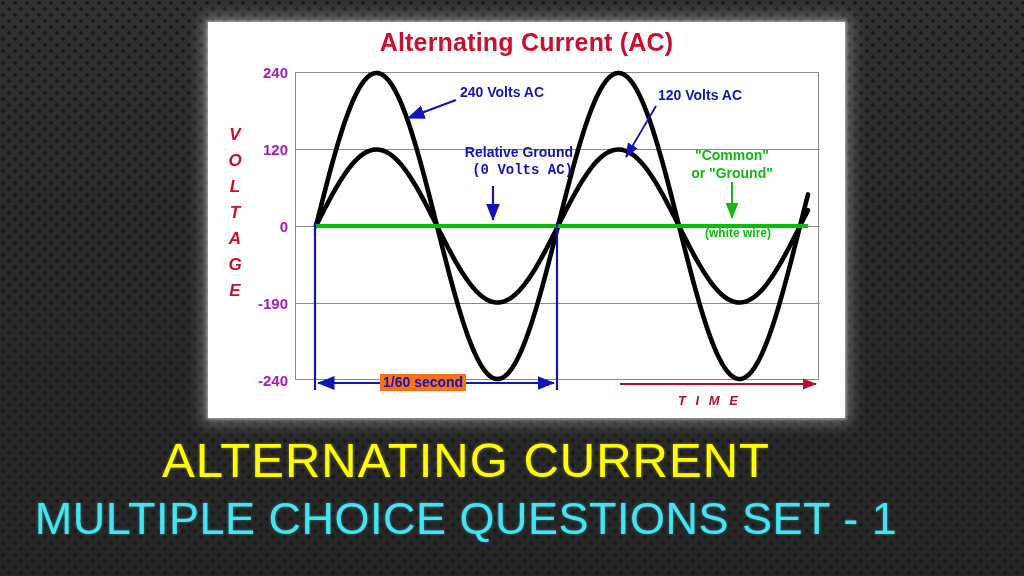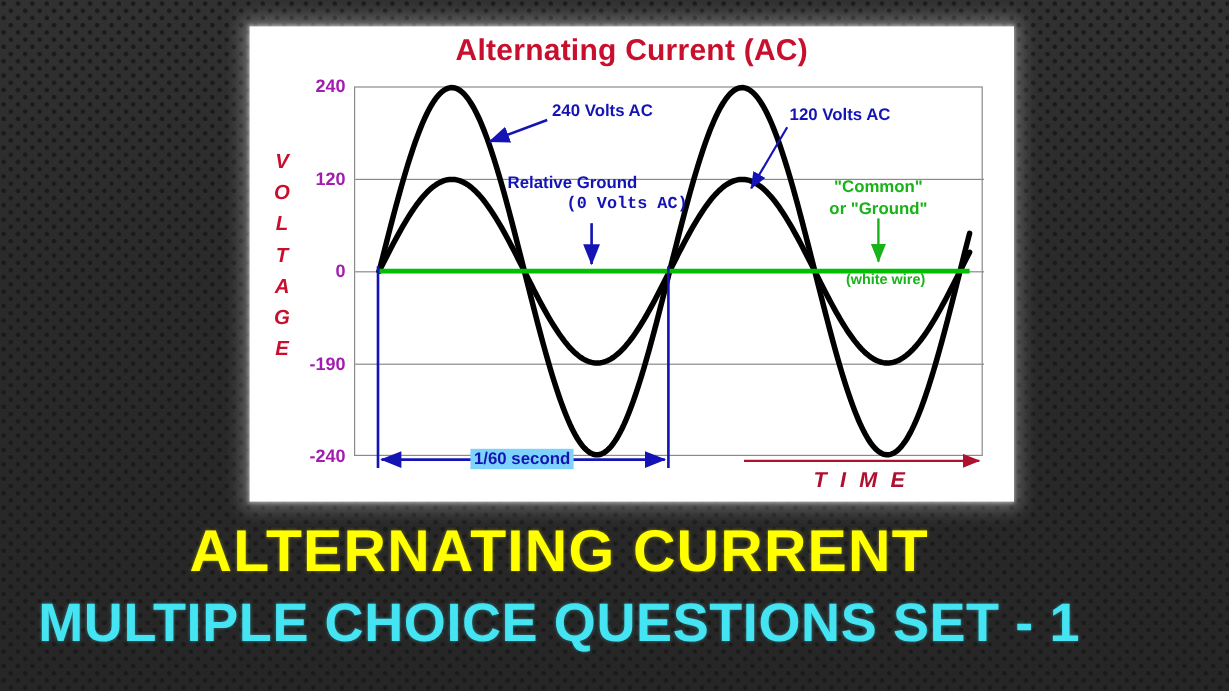--- a/index.html
+++ b/index.html
@@ -48,29 +48,29 @@
     border:1px solid #8a8a8a;box-sizing:border-box;
   }
   .gridline{position:absolute;left:0;width:524px;height:1px;background:#8a8a8a;}
 
   svg.waves{position:absolute;left:0;top:0;width:524px;height:308px;overflow:visible;}
 
   
   .anno{position:absolute;font-weight:bold;font-size:14px;line-height:17px;}
   .anno-blue{color:#1414B4;}
   .anno-green{color:#18B318;}
-  .anno-red{color:#B01030;font-style:italic;letter-spacing:3px;font-size:18px;}
+  .anno-red{color:#B01030;font-style:italic;letter-spacing:3px;font-size:13px;}
   .anno-small{font-size:12px;font-weight:bold;}
 
   svg.overlay{position:absolute;left:0;top:0;width:637px;height:396px;overflow:visible;pointer-events:none;}
 
   
   .bottom-title{
     position:absolute;left:0;width:932px;text-align:center;
-    font-weight:bold;font-family:"Liberation Sans","DejaVu Sans",sans-serif;
+    font-weight:normal;font-family:"Liberation Sans","DejaVu Sans",sans-serif;
   }
   .bt1{
     top:432px;font-size:49px;color:#FFFF00;letter-spacing:1px;
     text-shadow:0 0 3px rgba(255,255,0,.45);
   }
   .bt2{
     top:493px;font-size:45px;color:#45E4F2;letter-spacing:.5px;
     text-shadow:0 0 3px rgba(69,228,242,.5);
   }
 </style>
@@ -143,28 +143,28 @@
         <line x1="349" y1="200" x2="349" y2="368" stroke="#1414B4" stroke-width="2.2"></line>
         <line x1="110" y1="361" x2="346" y2="361" stroke="#1414B4" stroke-width="2.2" marker-start="url(#arrBlueStart)" marker-end="url(#arrBlue)"></line>
 
         <line x1="412" y1="362" x2="608" y2="362" stroke="#B01030" stroke-width="1.8" marker-end="url(#arrRed)"></line>
       </svg>
 
       <div class="anno anno-blue" style="left:252px;top:62px;">240 Volts AC</div>
 
       <div class="anno anno-blue" style="left:450px;top:65px;">120 Volts AC</div>
 
-      <div class="anno anno-blue" style="left:215px;top:122px;width:150px;text-align:left;">Relative Ground</div>
+      <div class="anno anno-blue" style="left:215px;top:122px;width:150px;text-align:right;">Relative Ground</div>
       <div class="anno anno-blue" style="left:215px;top:140px;width:150px;text-align:right;font-family:Liberation Mono, monospace;">(0 Volts AC)</div>
 
       <div class="anno anno-green" style="left:464px;top:125px;width:120px;text-align:center;">"Common"</div>
       <div class="anno anno-green" style="left:464px;top:143px;width:120px;text-align:center;">or "Ground"</div>
       <div class="anno anno-green anno-small" style="left:480px;top:203px;width:100px;text-align:center;">(white wire)</div>
 
-      <div class="anno anno-blue" style="left:184px;top:352px;background:#7dd3fc;padding:0 3px;">1/60 second</div>
+      <div class="anno anno-blue" style="left:172px;top:352px;background:#f97316;padding:0 3px;">1/60 second</div>
 
       <div class="anno anno-red" style="left:470px;top:370px;">T I M E</div>
 
     </div>
   </div>
 
   <div class="bottom-title bt1">ALTERNATING CURRENT</div>
   <div class="bottom-title bt2">MULTIPLE CHOICE QUESTIONS SET - 1</div>
 
 </div>

